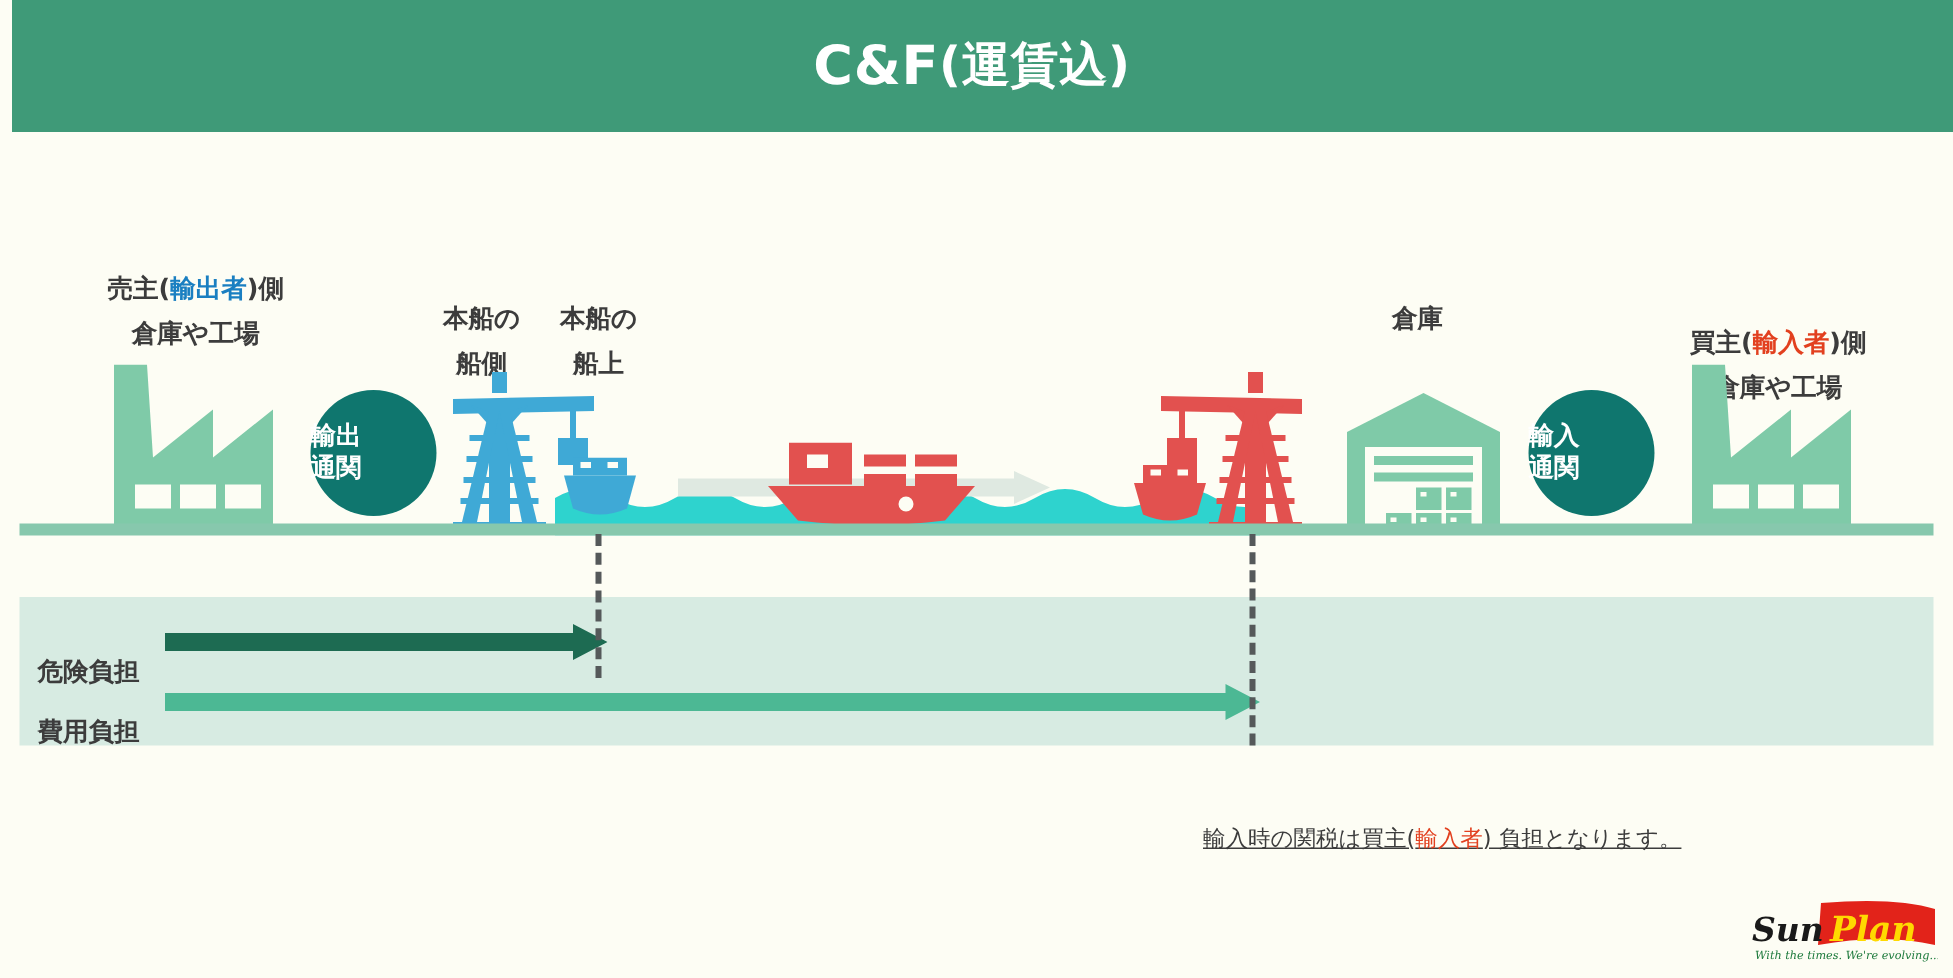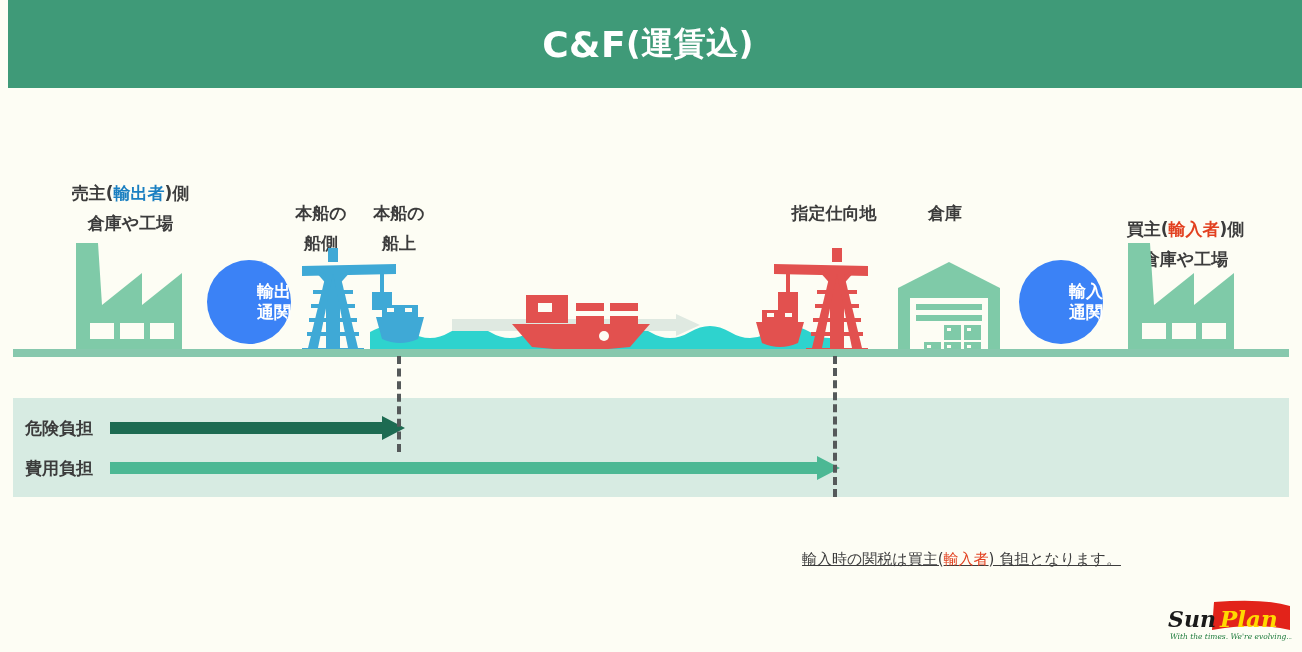--- a/index.html
+++ b/index.html
@@ -81,47 +81,48 @@
     width: 470px;
     height: 39px;
   }
 
   
   .customs {
     position: absolute;
     width: 84px;
     height: 84px;
     border-radius: 50%;
-    background: #3b82f6;
+    background: #0f766e;
     color: #ffffff;
     font-weight: bold;
     font-size: 17px;
     line-height: 21px;
     display: flex;
     flex-direction: column;
-    align-items: flex-end;
+    align-items: flex-start;
     justify-content: center;
     text-align: center;
   }
 
   
   .band {
     position: absolute;
     left: 13px;
     top: 398px;
     width: 1276px;
     height: 99px;
     background: #d7ebe2;
   }
   .band-label {
     position: absolute;
     color: #3c3c3c;
     font-weight: bold;
     font-size: 17px;
     white-space: nowrap;
+    margin-top: 19px;
   }
 
   
   .divider {
     position: absolute;
     width: 0;
     border-left: 4px dashed #55595a;
   }
 
   
@@ -176,23 +177,20 @@
   <div class="label" style="left:282px; top:198px; width:78px;">
     <div>本船の</div>
     <div>船側</div>
   </div>
 
   <div class="label" style="left:360px; top:198px; width:78px;">
     <div>本船の</div>
     <div>船上</div>
   </div>
 
-  <div class="label" style="left:760px; top:198px; width:148px;">
-    <div>指定仕向地</div>
-  </div>
 
   <div class="label" style="left:900px; top:198px; width:90px;">
     <div>倉庫</div>
   </div>
 
   <div class="label" style="left:1098px; top:178px; width:175px;margin-top:36px;">
     <div><span>買主(</span><span class="importer">輸入者</span><span>)側</span></div>
     <div>倉庫や工場</div>
   </div>
 

